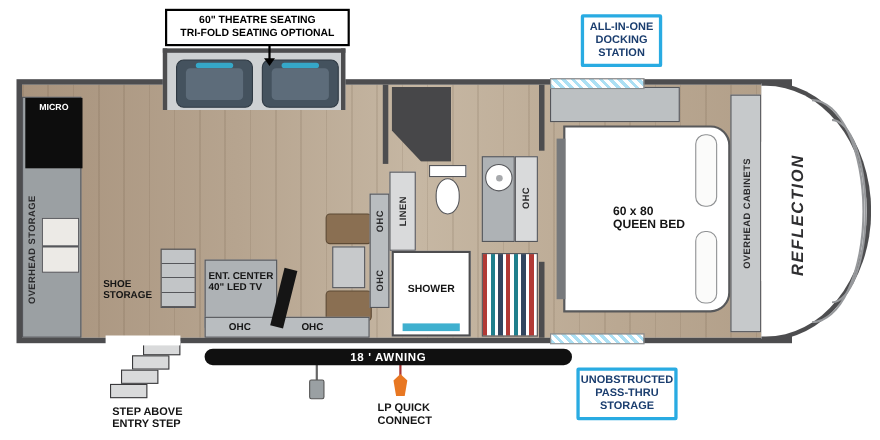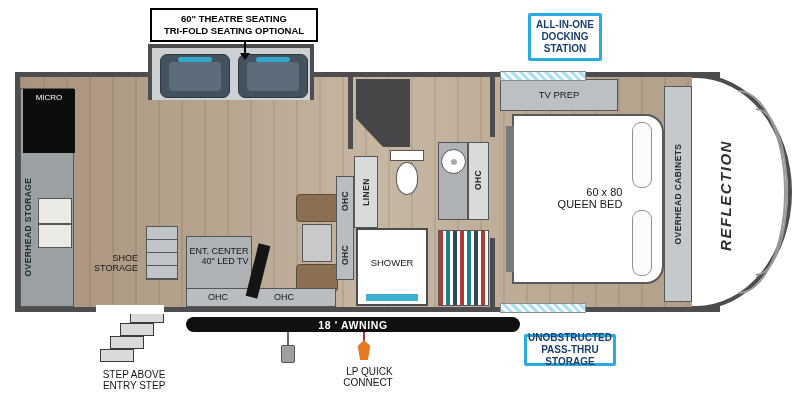--- a/index.html
+++ b/index.html
@@ -1,18 +1,18 @@
 <!DOCTYPE html>
 <html><head>
 <meta charset="utf-8">
 <style>
 *{box-sizing:border-box;margin:0;padding:0}
 body{font-family:"Liberation Sans",sans-serif;background:#fff}
 #plan{position:relative;width:800px;height:400px;background:#fff;overflow:hidden}
-.lbl{position:absolute;z-index:6;font-weight:normal;color:#151515;text-align:right;white-space:pre-line;line-height:1.12;display:flex;align-items:center;justify-content:center}
+.lbl{position:absolute;z-index:6;font-weight:bold;color:#151515;text-align:left;white-space:pre-line;line-height:1.12;display:flex;align-items:center;justify-content:center}
 .vwrap{position:absolute;z-index:6;display:flex;align-items:center;justify-content:center}
 .vwrap>span{transform:rotate(-90deg);white-space:nowrap;font-weight:bold;color:#2b2b2d;letter-spacing:.4px}
 .callout{position:absolute;z-index:8;background:#fff;border:3px solid #29ABE2;border-radius:2px;color:#1B3E6F;font-weight:bold;font-size:10px;line-height:1.18;text-align:center;white-space:pre-line;display:flex;align-items:center;justify-content:center}
 .win{position:absolute;z-index:5;background:repeating-linear-gradient(45deg,#ace0f4 0 3px,#fff 3px 6px);border:1px solid #8a8c8e}
 .wall{position:absolute;z-index:4;background:#4D4D4F}
 .cab{position:absolute;z-index:2;border:1.5px solid #55565a;background:#b4b8ba}
 .seat{position:absolute;z-index:2;background:#44525e;border:1.5px solid #2e3943;border-radius:7px}
 .cushion{position:absolute;inset:7px 8px 6px;background:#5d6c7a;border-radius:4px}
 .headrest{position:absolute;top:2px;left:50%;transform:translateX(-50%);width:34px;height:5px;background:#35a7c8;border-radius:3px}
 .pillow{position:absolute;z-index:3;background:#fbfbfa;border:1.5px solid #8f9193;border-radius:9px}
@@ -110,21 +110,20 @@
   <div style="position:absolute;left:441px;top:149px;width:25px;height:25px;background:#fff;border:1.5px solid #55565a;border-radius:50%;z-index:3">
       <div style="position:absolute;left:9px;top:9px;width:6px;height:6px;background:#a7a9ac;border-radius:50%"></div>
     </div>
   <div class="cab" style="left:468px;top:142px;width:21px;height:78px;background:#d9dadb"></div>
   <div class="vwrap" style="left:468px;top:150px;width:21px;height:60px">
       <span style="font-size:8.5px">OHC</span>
     </div>
   <div style="position:absolute;left:438px;top:230px;width:51px;height:76px;border:1.5px solid #55565a;z-index:2;background:repeating-linear-gradient(90deg,#b23a35 0 4px,#fff 4px 7px,#1f7f8c 7px 11px,#fff 11px 14px,#32465f 14px 18px,#fff 18px 21px)"></div>
 
   <div class="cab" style="left:500px;top:79px;width:118px;height:32px;background:#bcc0c2"></div>
-  <div class="lbl" style="left:505px;top:85px;width:108px;height:20px;font-size:9.5px">TV PREP</div>
   <div style="position:absolute;left:512px;top:114px;width:152px;height:170px;background:#fff;border:2px solid #58595b;border-radius:0 18px 18px 0;z-index:2"></div>
   <div style="position:absolute;left:506px;top:126px;width:8px;height:146px;background:#77797c;z-index:2"></div>
   <div class="pillow" style="left:632px;top:122px;width:20px;height:66px"></div>
   <div class="pillow" style="left:632px;top:210px;width:20px;height:66px"></div>
   <div class="lbl" style="left:535px;top:178px;width:110px;height:40px;font-size:11px">60 x 80
 QUEEN BED</div>
   <div class="cab" style="left:664px;top:86px;width:28px;height:216px;background:#c6c9cb"></div>
   <div class="vwrap" style="left:664px;top:104px;width:28px;height:180px">
       <span style="font-size:8.5px">OVERHEAD CABINETS</span>
     </div>
@@ -135,17 +134,17 @@
   <div class="steprect" style="left:110px;top:336px;width:34px;height:13px"></div>
   <div class="steprect" style="left:100px;top:349px;width:34px;height:13px"></div>
   <div class="lbl" style="left:78px;top:367px;width:112px;height:26px;font-size:10px">STEP ABOVE
 ENTRY STEP</div>
   <div style="position:absolute;left:287px;top:330px;width:2px;height:16px;background:#666;z-index:2"></div>
   <div style="position:absolute;left:281px;top:345px;width:14px;height:18px;background:#9aa0a3;border:1px solid #555;border-radius:2px;z-index:2"></div>
   <div style="position:absolute;left:363px;top:326px;width:2px;height:16px;background:#a33;z-index:2"></div>
   <div style="position:absolute;left:357px;top:340px;width:14px;height:20px;background:#E87722;clip-path:polygon(50% 0,95% 30%,78% 100%,22% 100%,5% 30%);z-index:2"></div>
   <div class="lbl" style="left:330px;top:364px;width:76px;height:26px;font-size:10px">LP QUICK
 CONNECT</div>
-  <div class="callout" style="left:524px;top:334px;width:92px;height:32px">UNOBSTRUCTED
+  <div class="callout" style="left:524px;top:334px;width:92px;height:48px">UNOBSTRUCTED
 PASS-THRU
 STORAGE</div>
 
 </div>
 
 </body></html>

